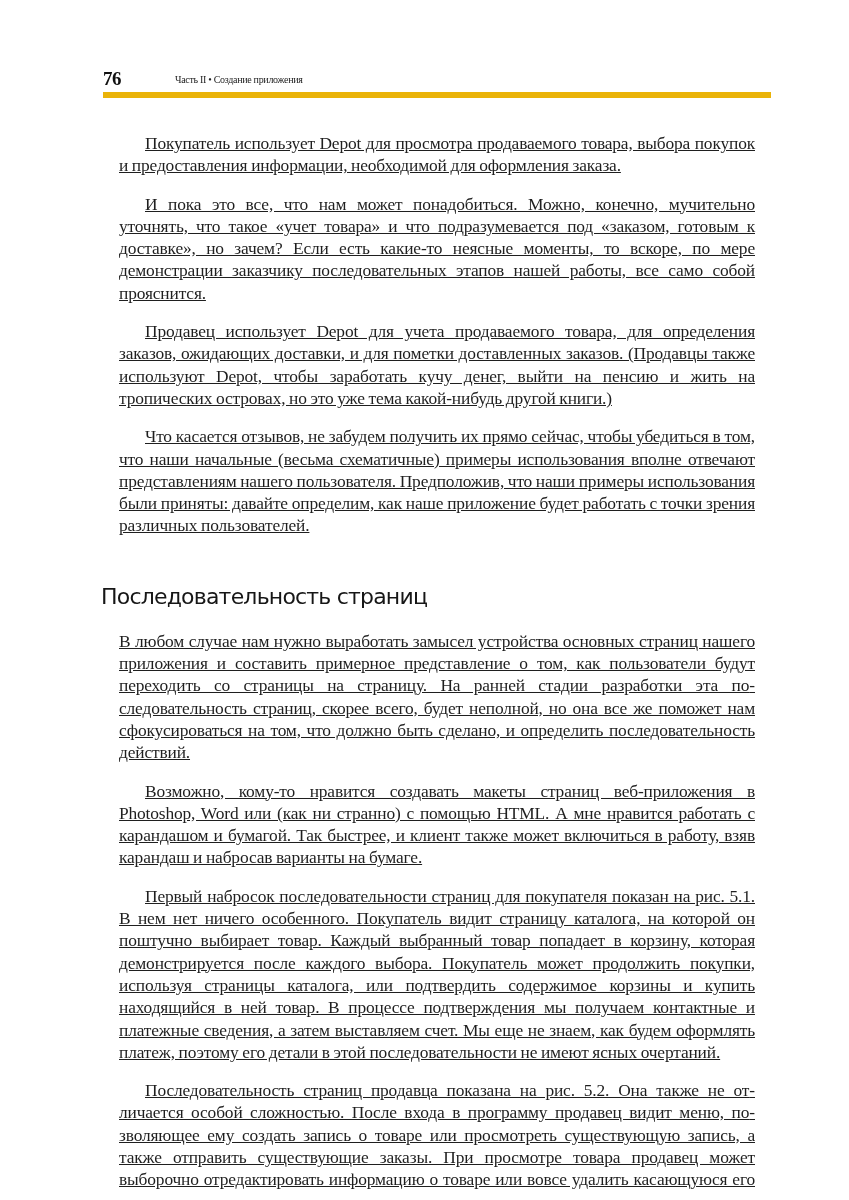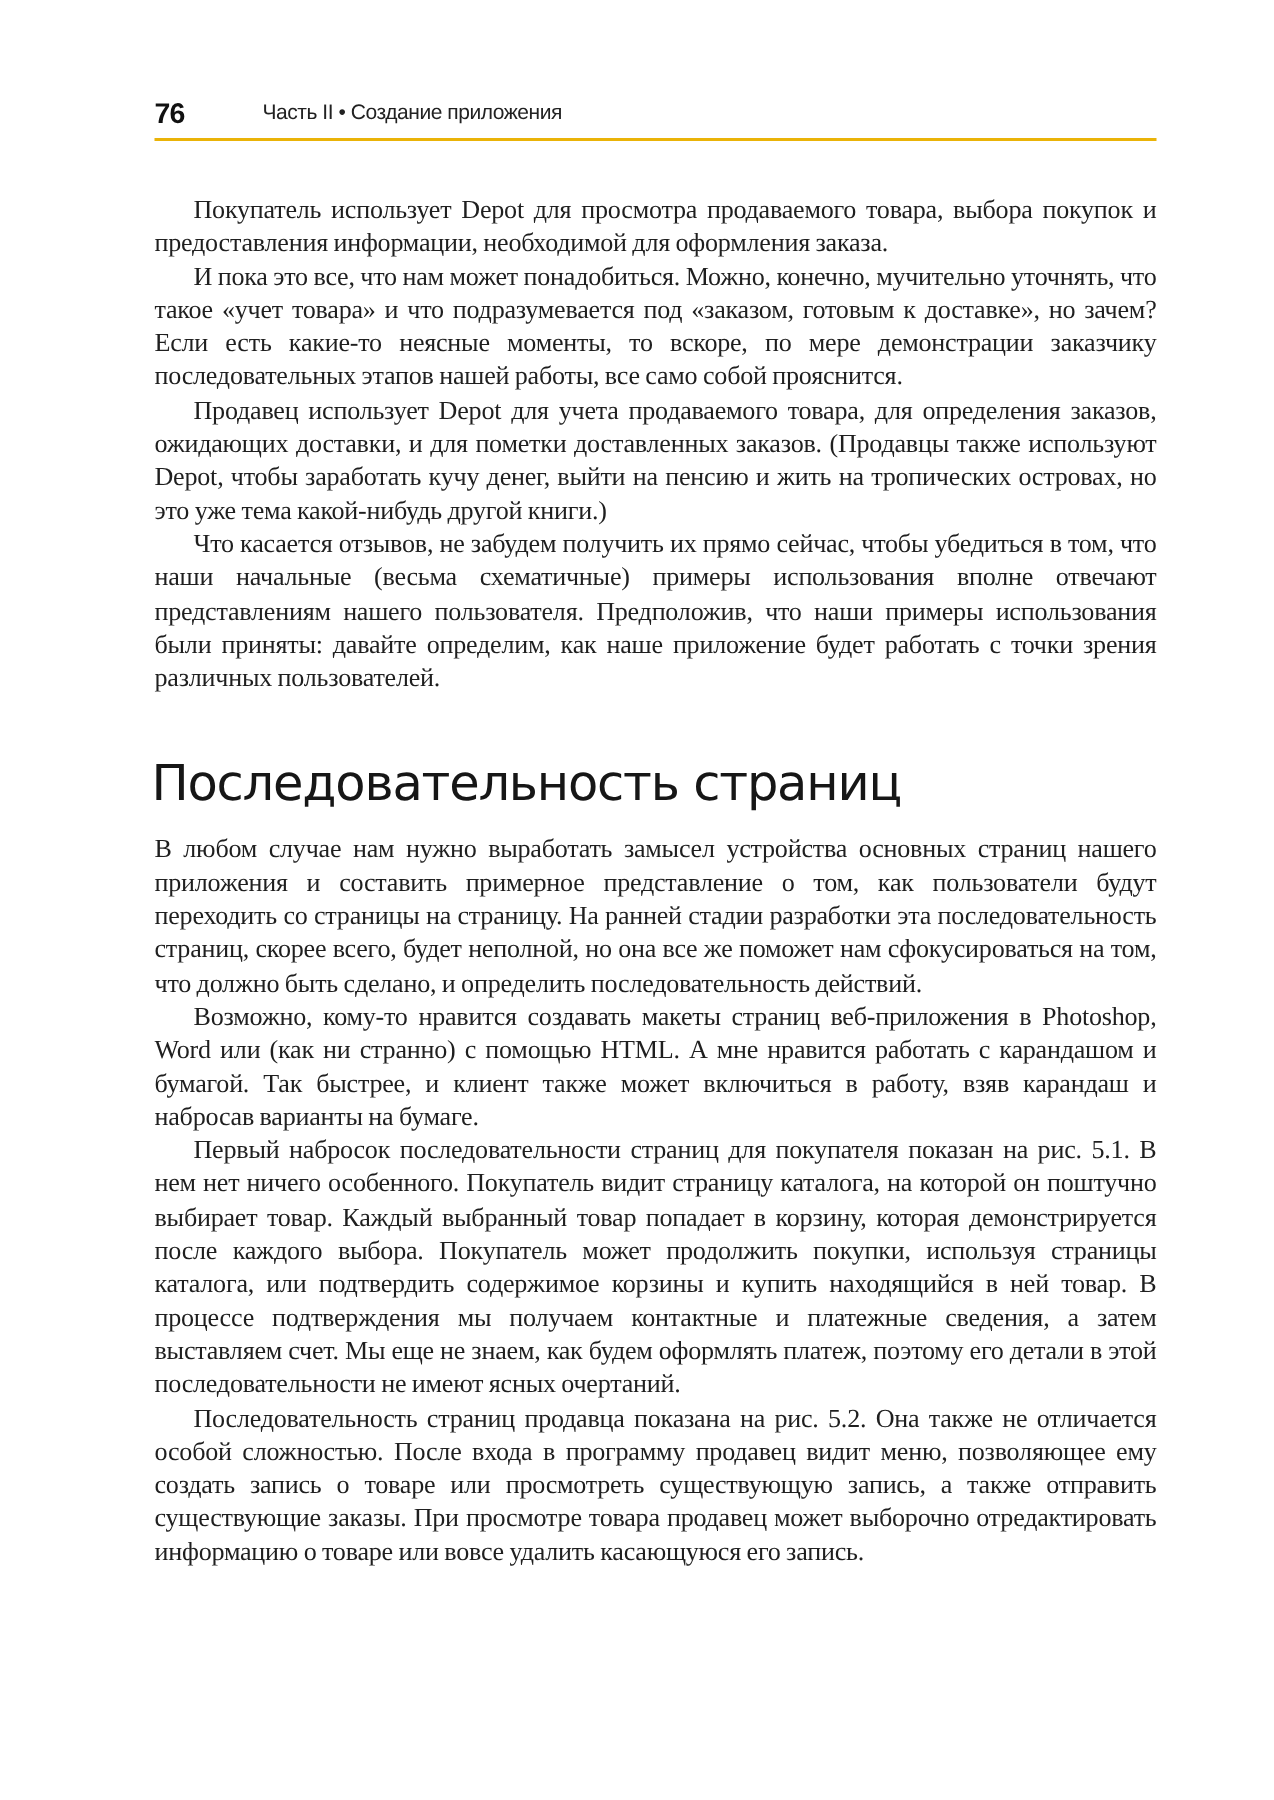--- a/index.html
+++ b/index.html
@@ -15,61 +15,62 @@
       color: #1f1f1f;
     }
     .page {
       position: absolute;
       left: 103px;
       top: 66px;
       width: 668px;
     }
     .running-head {
       display: flex;
-      align-items: flex-start;
+      align-items: center;
       height: 26px;
-      border-bottom: 2px solid #eab308;
-      font-family: Liberation Sans, sans-serif;
+      border-bottom: 6px solid #eab308;
+      font-family: Liberation Serif, serif;
     }
     .page-number {
       font-weight: bold;
       font-size: 19px;
       width: 72px;
       color: #111;
       letter-spacing: -0.5px;
     }
     .running-title {
-      font-size: 14px;
+      font-size: 10px;
       color: #222;
       letter-spacing: -0.3px;
     }
     .body-text {
       font-family: "Liberation Serif", "DejaVu Serif", serif;
       font-size: 17.4px;
       line-height: 22.3px;
       text-align: justify;
       margin: 0;
       letter-spacing: -0.15px;
       word-spacing: -0.5px;
     }
     .para {
-      margin: 0;
+      margin: 16px;
       text-indent: 26px;
       hyphens: manual;
+      text-decoration: underline;
     }
     .para.no-indent {
       text-indent: 0;
     }
     .section-one {
       margin-top: 34px;
     }
     .section-heading {
       font-family: "DejaVu Sans", sans-serif;
       font-weight: normal;
-      font-size: 33px;
+      font-size: 22px;
       line-height: 34px;
       letter-spacing: -0.8px;
       margin: 43px 0 15px -2px;
       color: #161616;
     }
   </style>
 </head>
 <body>
 
 <div class="page">

